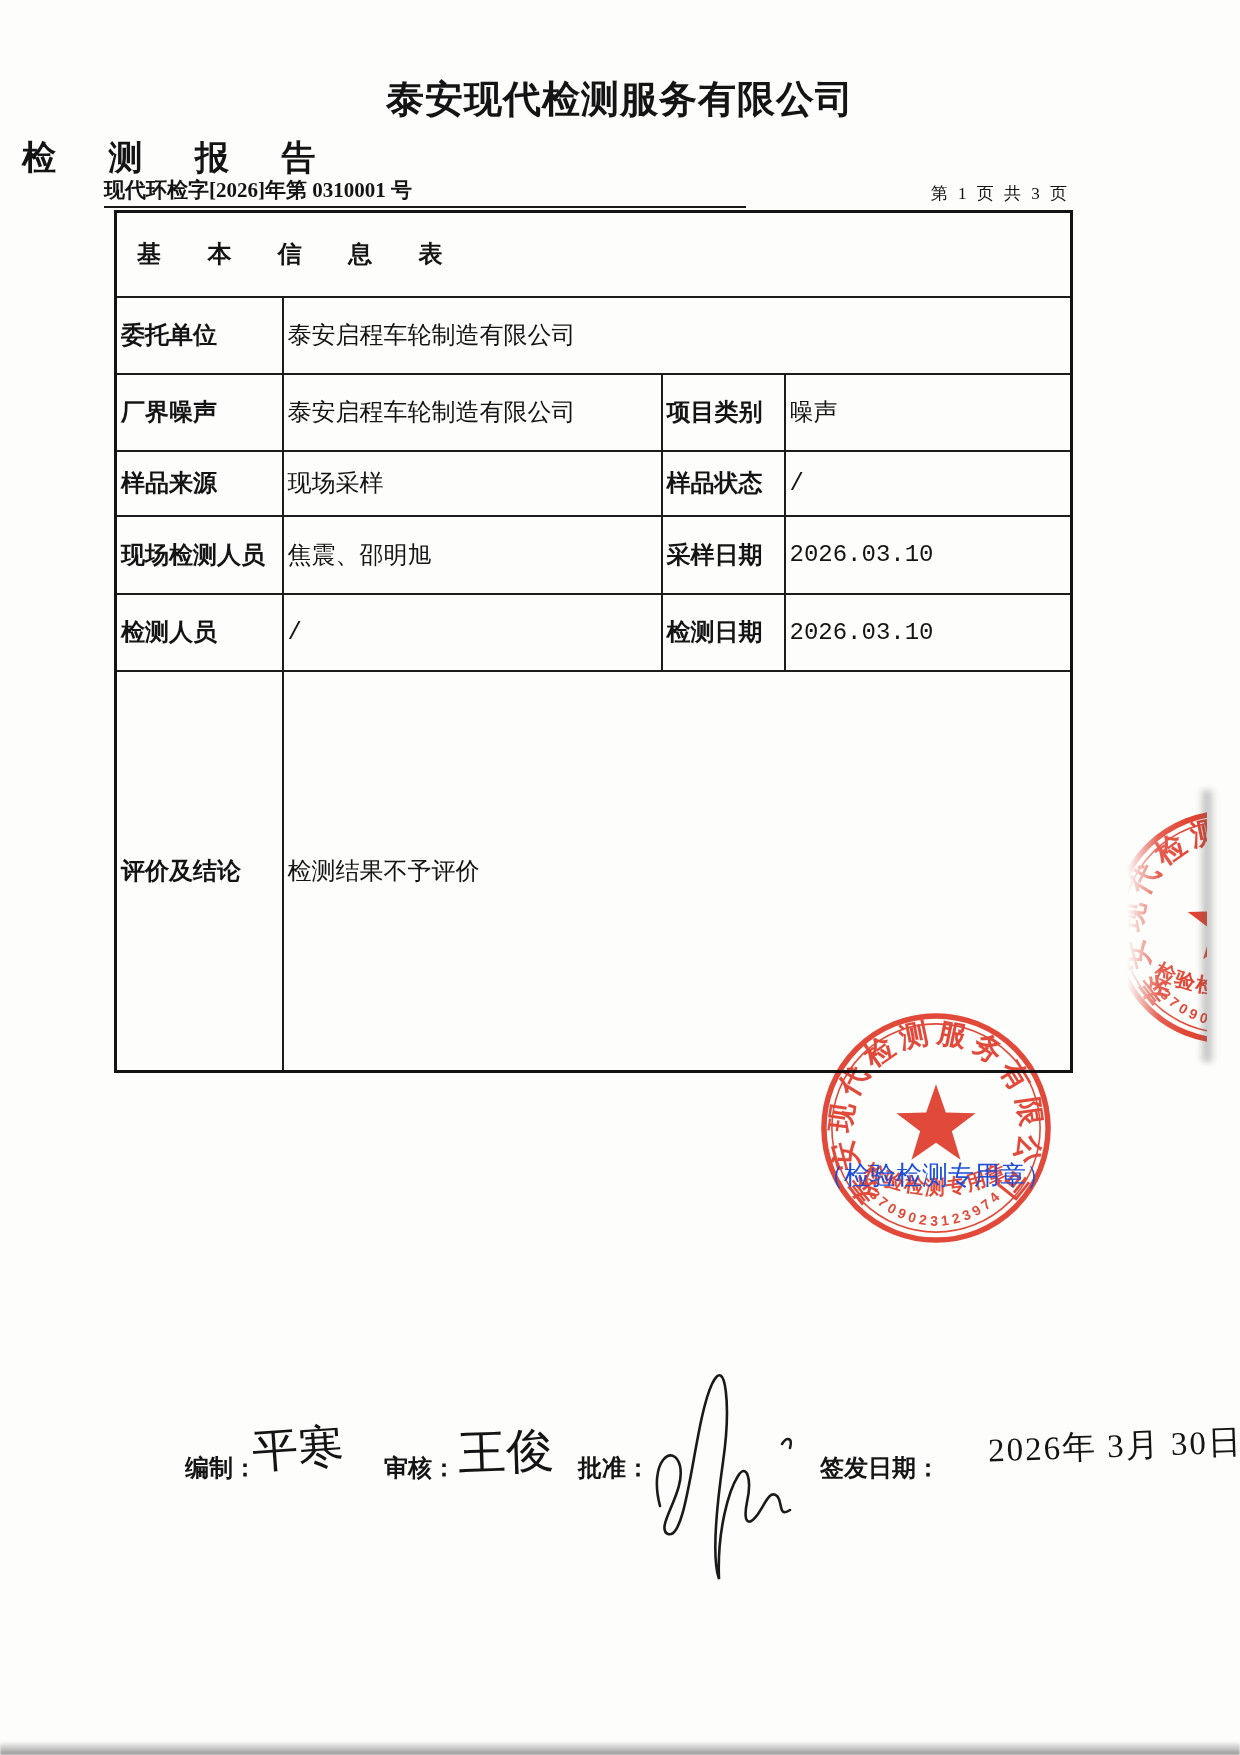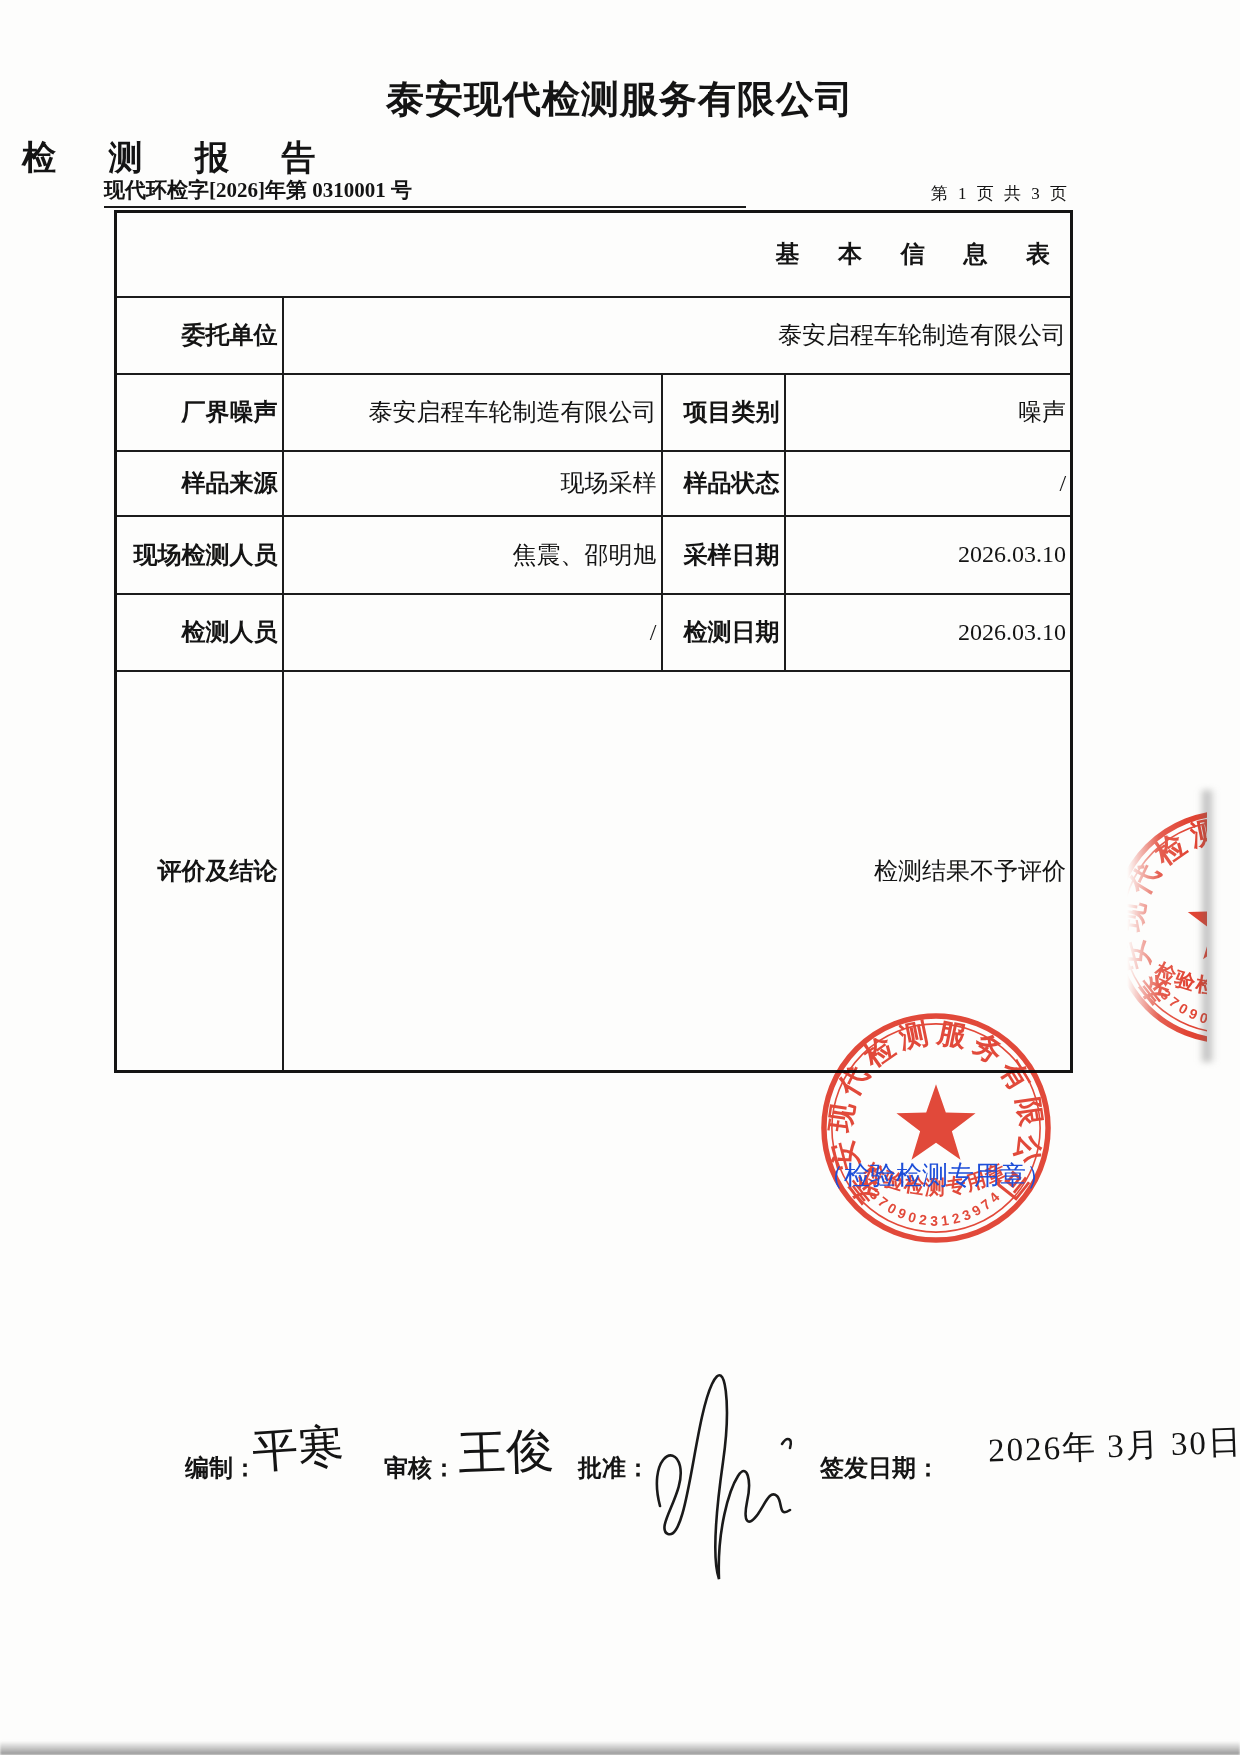--- a/index.html
+++ b/index.html
@@ -24,22 +24,22 @@
     font-size:21px; font-weight:bold; border-bottom:2px solid #1a1a1a;
   }
   .page-info {
     position:absolute; right:170px; top:182px;
     font-size:17px; letter-spacing:3px;
   }
   
   .info-table-wrap { position:absolute; left:114px; top:210px; width:956px; }
   table.info { border-collapse:collapse; table-layout:fixed; width:956px; }
   table.info td {
-    border:2px solid #1c1c1c; text-align:right; vertical-align:middle;
-    font-size:24px; padding:0 4px; overflow:hidden;
+    border:2px solid #1c1c1c; text-align:left; vertical-align:middle;
+    font-size:24px; padding:0 4px; overflow:hidden;font-family:Liberation Mono, monospace;
   }
   table.info { border:3px solid #141414; }
   td.tbl-title { font-size:36px; font-weight:bold; letter-spacing:16px; text-indent:16px;
     font-family:"Liberation Sans","DejaVu Sans",sans-serif; }
   td.lab { font-weight:600; }
   td.val { font-weight:500; }
   td.val-left { text-align:left; padding-left:53px; font-weight:500; }
   td.concl { text-align:left; vertical-align:top; padding:86px 0 0 27px; font-weight:500; }
   
   .stamp-box { position:absolute; left:817px; top:1009px; width:238px; height:238px;

